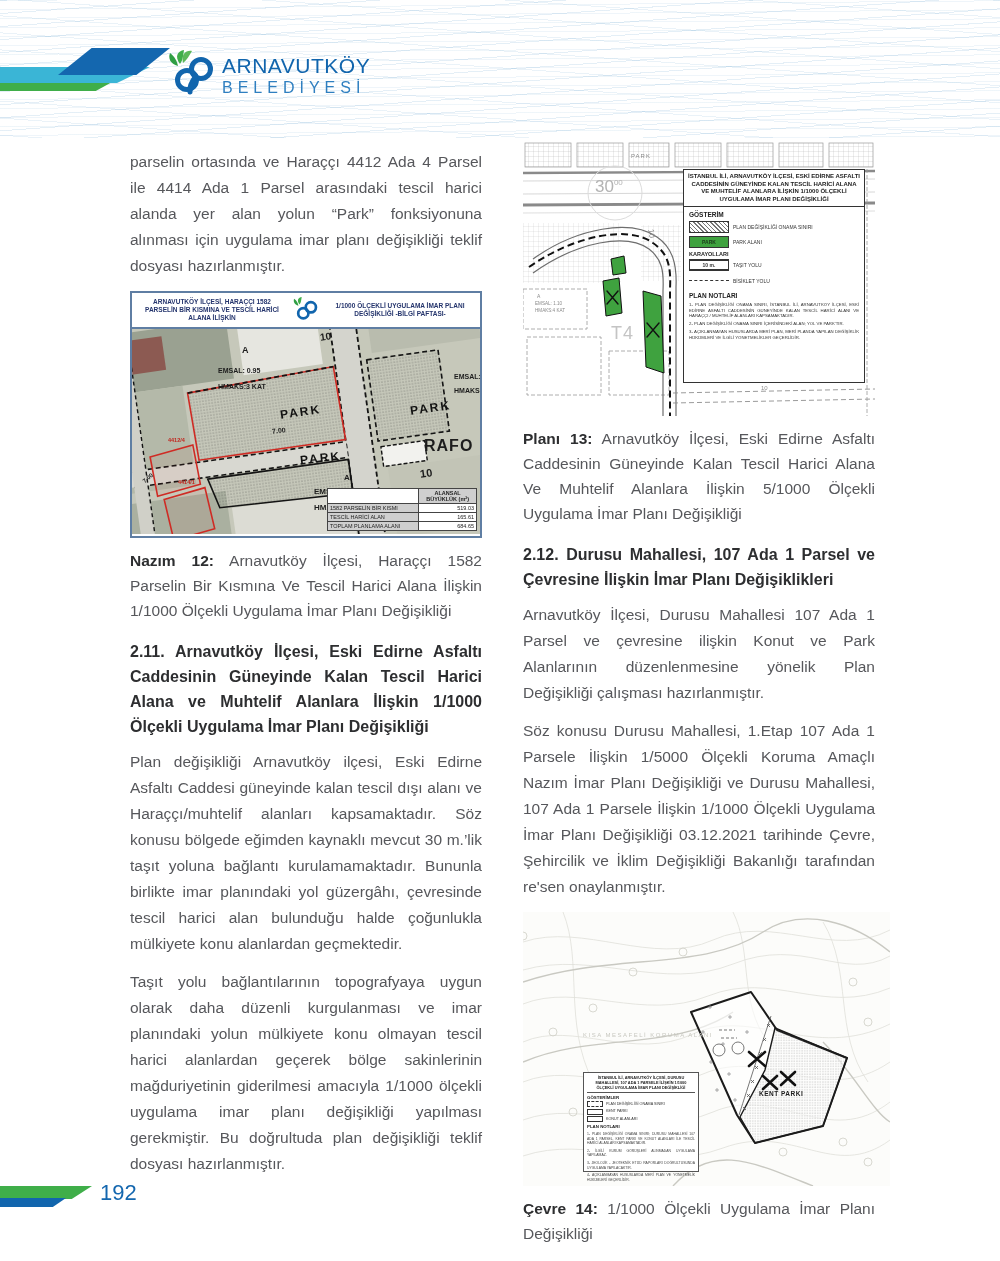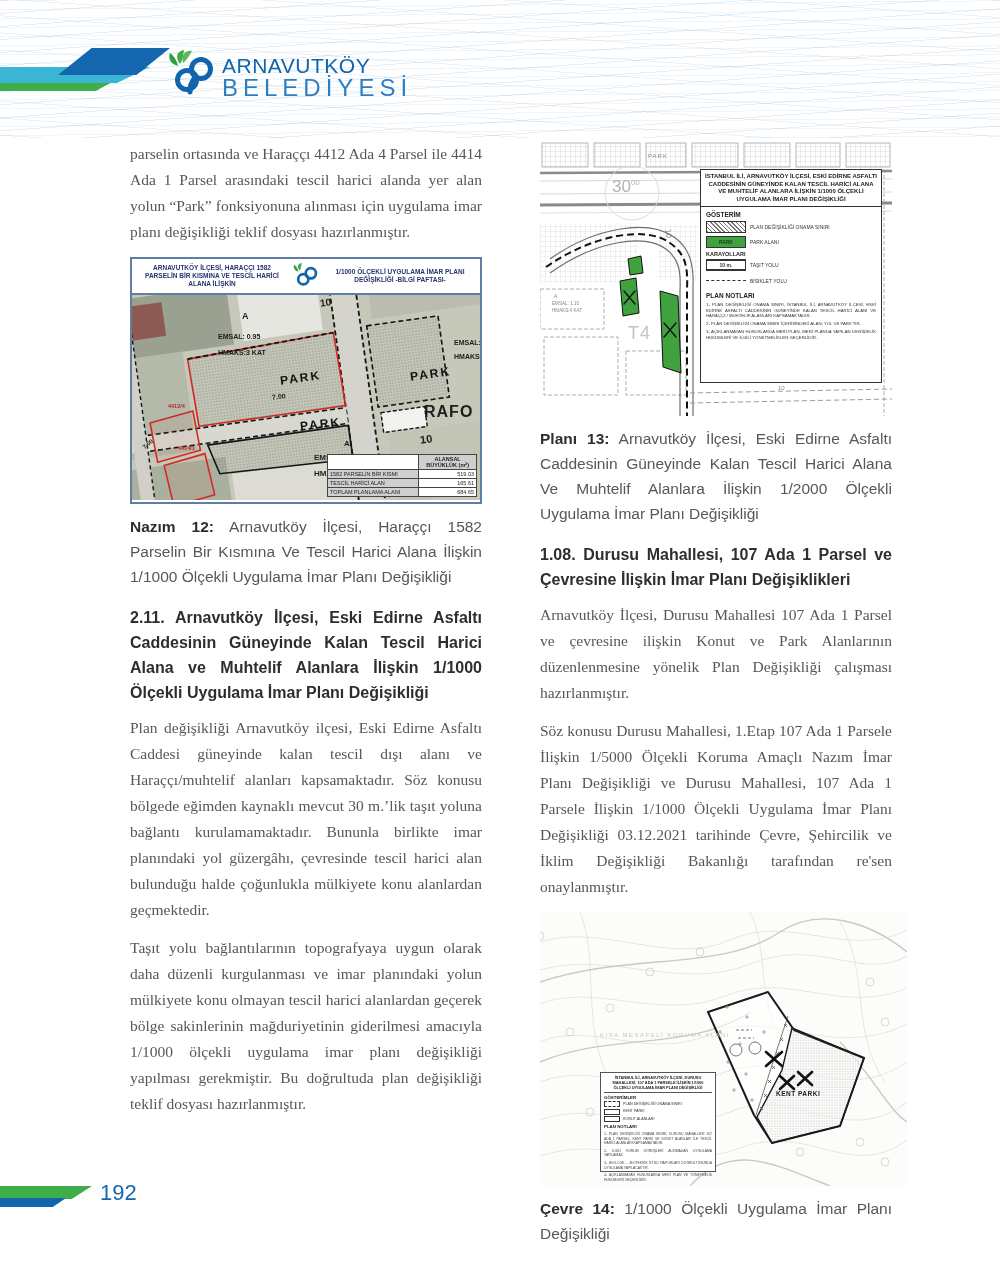--- a/index.html
+++ b/index.html
@@ -11,28 +11,28 @@
     background:
       repeating-linear-gradient(176deg, rgba(49,130,189,.13) 0 1px, transparent 1px 13px),
       repeating-linear-gradient(184deg, rgba(49,130,189,.10) 0 1px, transparent 1px 17px),
       repeating-linear-gradient(179.5deg, rgba(49,130,189,.08) 0 1px, transparent 1px 9px);}
   .stripe{position:absolute;}
   .stripe-blue{left:58px;top:48px;width:112px;height:27px;background:#1467af;clip-path:polygon(30% 0,100% 0,70% 100%,0 100%);z-index:3;}
   .stripe-teal{left:0;top:67px;width:150px;height:16px;background:#3ab5d6;clip-path:polygon(0 0,100% 0,78% 100%,0 100%);z-index:2;}
   .stripe-green{left:0;top:81px;width:114px;height:10px;background:#3fae49;clip-path:polygon(0 0,100% 0,84% 100%,0 100%);z-index:1;}
   .brand{position:absolute;left:222px;top:55px;z-index:4;}
   .brand-top{font-size:21px;font-weight:400;color:#1165ad;letter-spacing:.5px;line-height:22px;}
-  .brand-bottom{font-size:24px;font-weight:400;color:#2f7fc0;letter-spacing:5px;line-height:22px;}
+  .brand-bottom{font-size:16px;font-weight:400;color:#2f7fc0;letter-spacing:5px;line-height:22px;}
   .logo{position:absolute;left:166px;top:48px;z-index:4;}
 
   
   .col{position:absolute;top:141px;width:352px;}
   .col-left{left:130px;}
-  .col-right{left:540px;}
-  .body-p{font-size:15.5px;color:#56575b;line-height:26px;text-align:justify;margin:0 0 12px 0;font-family:Liberation Serif, serif;}
+  .col-right{left:523px;}
+  .body-p{font-size:15.5px;color:#56575b;line-height:26px;text-align:justify;margin:8px 0 12px 0;}
   .caption{font-size:15.5px;color:#56575b;line-height:25px;text-align:justify;margin:10px 0 0 0;}
   .caption b{color:#2d2e30;}
   .h2{font-size:16px;font-weight:700;color:#2d2e30;line-height:25px;text-align:justify;margin:16px 0 10px 0;}
 
   
   .fig12{position:relative;width:348px;height:243px;border:2px solid #5f7ea3;background:#fff;margin-top:6px;}
   .fig12-head{height:34px;display:flex;align-items:center;border-bottom:2px solid #5f7ea3;background:#fff;}
   .fig12-head .ht{flex:1;font-size:6.5px;font-weight:700;color:#25356d;text-align:center;line-height:8px;padding:0 4px;}
   .fig12-map{position:absolute;top:36px;left:0;width:348px;height:205px;overflow:hidden;background:#c8cabc;}
   .m-lb{position:absolute;color:#1d1d1d;font-weight:700;white-space:nowrap;}
@@ -298,23 +298,23 @@
             <div class="leg-lab">BİSİKLET YOLU</div>
           </div>
           <div class="leg13-h" style="margin-top:5px;">PLAN NOTLARI</div>
           <p class="leg13-note">1- PLAN DEĞİŞİKLİĞİ ONAMA SINIRI, İSTANBUL İLİ, ARNAVUTKÖY İLÇESİ, ESKİ EDİRNE ASFALTI CADDESİNİN GÜNEYİNDE KALAN TESCİL HARİCİ ALANI VE HARAÇÇI / MUHTELİF ALANLARI KAPSAMAKTADIR.</p>
           <p class="leg13-note">2- PLAN DEĞİŞİKLİĞİ ONAMA SINIRI İÇERİSİNDEKİ ALAN; YOL VE PARK'TIR.</p>
           <p class="leg13-note">3- AÇIKLANMAYAN HUSUSLARDA MERİ PLAN, MERİ PLANDA YAPILAN DEĞİŞİKLİK HÜKÜMLERİ VE İLGİLİ YÖNETMELİKLER GEÇERLİDİR.</p>
         </div>
       </div>
     </div>
 
-    <p class="caption"><b>Planı 13:</b> <span>Arnavutköy İlçesi, Eski Edirne Asfaltı Caddesinin Güneyinde Kalan Tescil Harici Alana Ve Muhtelif Alanlara İlişkin 1/2000 Ölçekli Uygulama İmar Planı Değişikliği</span></p>
-
-    <h3 class="h2">1.08. Durusu Mahallesi, 107 Ada 1 Parsel ve Çevresine İlişkin İmar Planı Değişiklikleri</h3>
+    <p class="caption"><b>Planı 13:</b> <span>Arnavutköy İlçesi, Eski Edirne Asfaltı Caddesinin Güneyinde Kalan Tescil Harici Alana Ve Muhtelif Alanlara İlişkin 5/1000 Ölçekli Uygulama İmar Planı Değişikliği</span></p>
+
+    <h3 class="h2">2.12. Durusu Mahallesi, 107 Ada 1 Parsel ve Çevresine İlişkin İmar Planı Değişiklikleri</h3>
     <p class="body-p">Arnavutköy İlçesi, Durusu Mahallesi 107 Ada 1 Parsel ve çevresine ilişkin Konut ve Park Alanlarının düzenlenmesine yönelik Plan Değişikliği çalışması hazırlanmıştır.</p>
     <p class="body-p">Söz konusu Durusu Mahallesi, 1.Etap 107 Ada 1 Parsele İlişkin 1/5000 Ölçekli Koruma Amaçlı Nazım İmar Planı Değişikliği ve Durusu Mahallesi, 107 Ada 1 Parsele İlişkin 1/1000 Ölçekli Uygulama İmar Planı Değişikliği 03.12.2021 tarihinde Çevre, Şehircilik ve İklim Değişikliği Bakanlığı tarafından re'sen onaylanmıştır.</p>
 
     <div class="fig14">
       <svg width="367" height="274" viewBox="0 0 367 274">
         <defs>
           <pattern id="dots14" width="2.6" height="2.6" patternUnits="userSpaceOnUse">
             <circle cx="0.9" cy="0.9" r="0.5" fill="#8f8f8f"></circle>
           </pattern>
         </defs>

